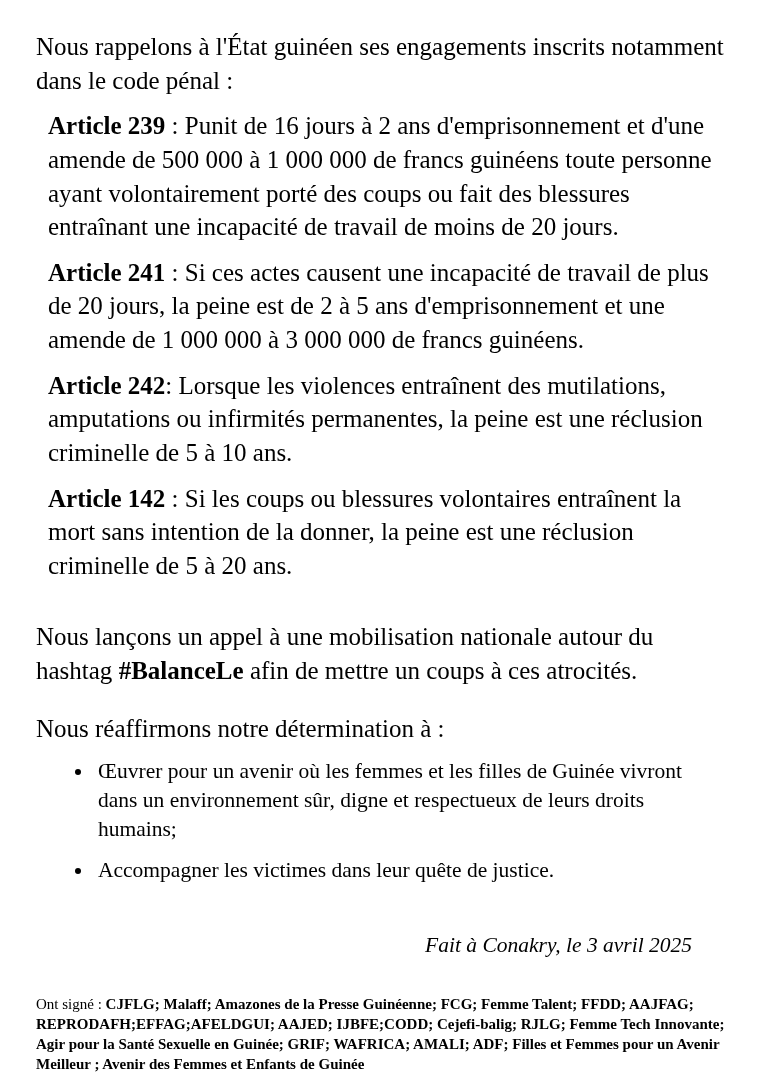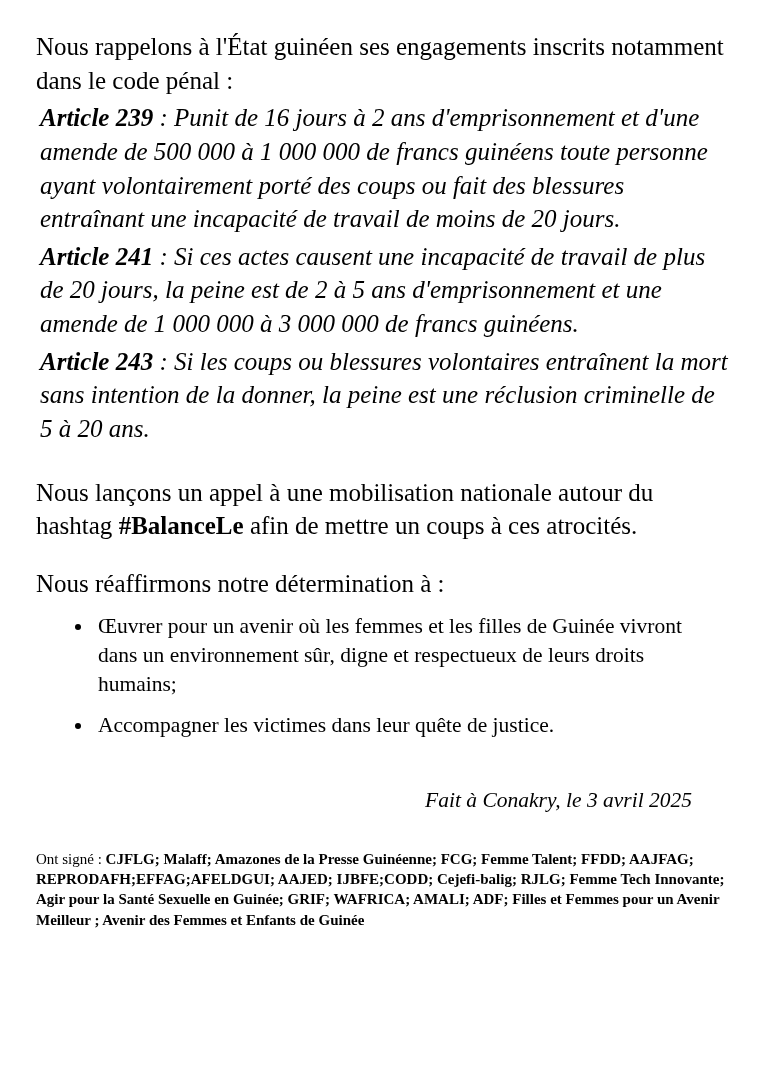--- a/index.html
+++ b/index.html
@@ -21,22 +21,21 @@
     padding: 30px 36px 10px 36px;
     position: relative;
   }
   .para {
     font-size: 25px;
     line-height: 1.345;
     text-align: left;
     margin: 0;
   }
   .block-engagements .para {
-    margin: 4px;
-    font-style: italic;
+    margin: 12px;
   }
   .art-label {
     font-weight: bold;
   }
   .spacer-lg {
     height: 26px;
   }
   .spacer-md {
     height: 24px;
   }
@@ -76,21 +75,22 @@
 </head>
 <body>
 
 <div class="page">
 
   <p class="para">Nous rappelons à l'État guinéen ses engagements inscrits notamment dans le code pénal :</p>
 
   <div class="block-engagements">
     <p class="para"><span class="art-label">Article 239</span><span> : Punit de 16 jours à 2 ans d'emprisonnement et d'une amende de 500 000 à 1 000 000 de francs guinéens toute personne ayant volontairement porté des coups ou fait des blessures entraînant une incapacité de travail de moins de 20 jours.</span></p>
     <p class="para"><span class="art-label">Article 241</span><span> : Si ces actes causent une incapacité de travail de plus de 20 jours, la peine est de 2 à 5 ans d'emprisonnement et une amende de 1 000 000 à 3 000 000 de francs guinéens.</span></p>
-    <p class="para"><span class="art-label">Article 243</span><span> : Si les coups ou blessures volontaires entraînent la mort sans intention de la donner, la peine est une réclusion criminelle de 5 à 20 ans.</span></p>
+    <p class="para"><span class="art-label">Article 242</span><span>: Lorsque les violences entraînent des mutilations, amputations ou infirmités permanentes, la peine est une réclusion criminelle de 5 à 10 ans.</span></p>
+    <p class="para"><span class="art-label">Article 142</span><span> : Si les coups ou blessures volontaires entraînent la mort sans intention de la donner, la peine est une réclusion criminelle de 5 à 20 ans.</span></p>
   </div>
 
   <div class="spacer-lg"></div>
 
   <p class="para"><span>Nous lançons un appel à une mobilisation nationale autour du hashtag </span><span class="hashtag">#BalanceLe</span><span> afin de mettre un coups à ces atrocités.</span></p>
 
   <div class="spacer-md"></div>
 
   <p class="para">Nous réaffirmons notre détermination à :</p>
 

